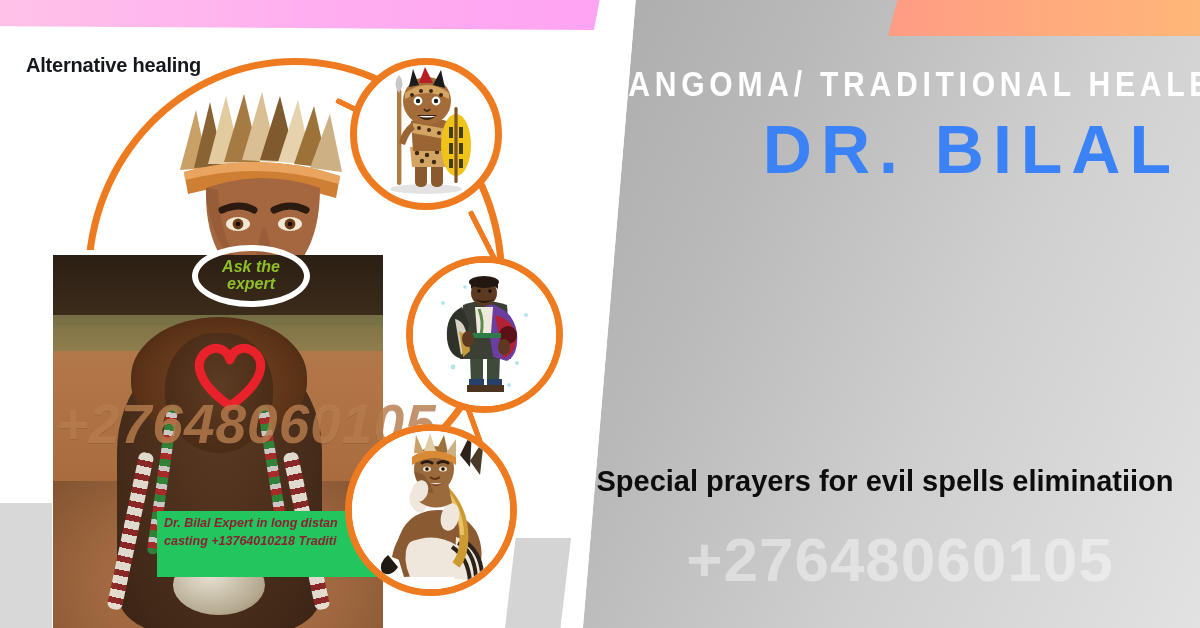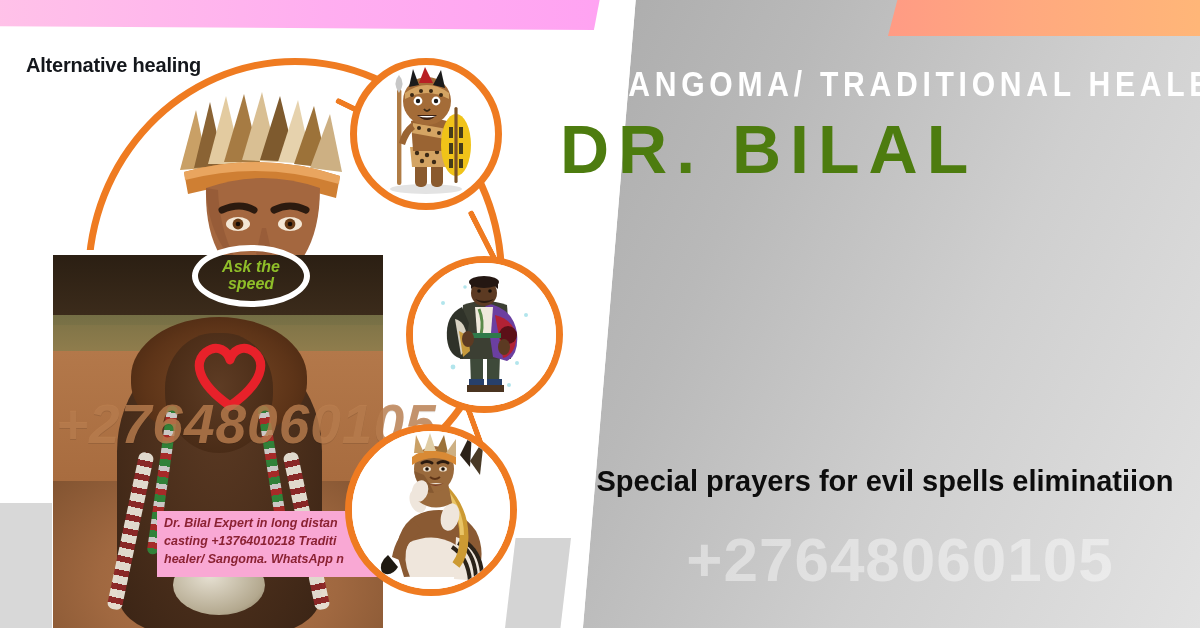--- a/index.html
+++ b/index.html
@@ -159,21 +159,21 @@
     display:flex; align-items:center; justify-content:center;
     text-align:center;
   }
   .bubble span {
     font-size:16px; font-weight:bold; font-style:italic;
     color:#8fbe29; line-height:1.05;
   }
 
   .caption-box {
     position:absolute; left:157px; top:511px; width:228px; height:66px;
-    background:#f9a8d4;
+    background:#22c55e;
     padding:4px 6px 0 7px;
     overflow:hidden;
   }
   .caption-box p {
     font-size:12.5px; font-weight:bold; font-style:italic;
     color:#8b2233; line-height:1.42; white-space:nowrap;
   }
 
   
   .circle {
@@ -194,22 +194,22 @@
   .kicker {
     left:560px; top:64px; width:620px;
     font-size:35px; font-weight:bold; color:#ffffff;
     letter-spacing:5.5px; text-align:center;
     font-stretch:condensed;
     transform:scaleX(0.86); transform-origin:center;
     white-space:nowrap;
   }
   .bigname {
     left:560px; top:110px; width:620px;
-    font-size:68px; font-weight:bold; color:#4d7c0f;
-    letter-spacing:9px; text-align:left; white-space:nowrap;
+    font-size:68px; font-weight:bold; color:#3b82f6;
+    letter-spacing:9px; text-align:right; white-space:nowrap;
   }
   .redblock {
     left:540px; top:215px; width:650px;
     font-size:31px; font-weight:bold; color:#f9352e;
     line-height:1.33; text-align:center;
   }
   .blackblock {
     left:580px; top:462px; width:610px;
     font-size:29px; font-weight:bold; color:#0d0d0d;
     line-height:1.35; text-align:center;
@@ -300,27 +300,26 @@
 
   <div class="heart">
     <svg viewBox="0 0 84 74" width="84" height="74">
       <path class="red-heart-path" d="M42 68 C 8 44 6 24 18 14 C 30 5 40 14 42 22 C 44 14 54 5 66 14 C 78 24 76 44 42 68 Z"></path>
     </svg>
   </div>
 
   <div class="overlay-number">+27648060105</div>
 
   <div class="bubble">
-    <span>Ask the speed</span>
+    <span>Ask the expert</span>
   </div>
 
   <div class="caption-box">
     <p>Dr. Bilal Expert in long distan</p>
     <p>casting +13764010218 Traditi</p>
-    <p>healer/ Sangoma. WhatsApp n</p>
   </div>
 
   <div class="connector" style="left:336px; top:97px; width:36px; transform:rotate(26deg);"></div>
   <div class="connector" style="left:470px; top:208px; width:62px; transform:rotate(63deg);"></div>
   <div class="connector" style="left:466px; top:400px; width:58px; transform:rotate(70deg);"></div>
 
   <div class="circle c1">
     <svg viewBox="0 0 138 138" width="138" height="138">
       <ellipse cx="69" cy="124" rx="36" ry="5" fill="#e3e3e3"></ellipse>
 

